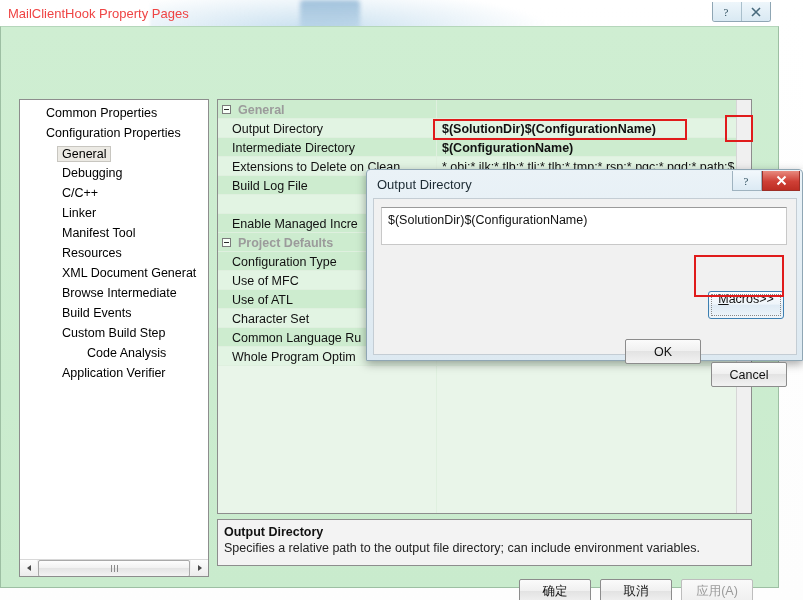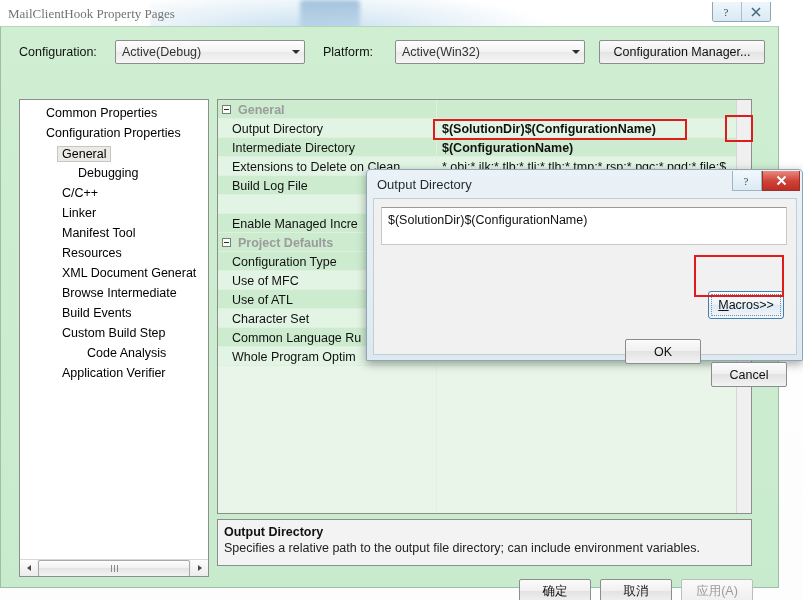--- a/index.html
+++ b/index.html
@@ -28,23 +28,22 @@
   }
   
   #window{
     position:absolute;left:0;top:0;width:783px;height:590px;
   }
   #win-titlebar{
     position:absolute;left:0;top:0;width:783px;height:29px;
     color:#16313b;
   }
   #win-title{
-    position:absolute;left:8px;top:6px;font-size:13px;color:#737373;
+    position:absolute;left:8px;top:6px;font-size:13px;color:#ef4444;
     white-space:nowrap;
-    font-family:Liberation Serif, serif;
   }
   .caption-btns{
     position:absolute;right:12px;top:2px;display:flex;
     border:1px solid #8fa6b4;border-top:none;border-radius:0 0 3px 3px;
     overflow:hidden;background:rgba(255,255,255,.55);
   }
   .cbtn{
     width:28px;height:19px;display:flex;align-items:center;justify-content:center;
     font-size:11px;color:#2a4a5a;
     background:linear-gradient(180deg,#eef6fb 0%,#d9e9f3 100%);
@@ -174,21 +173,21 @@
   }
   #dlg-input{
     position:absolute;left:7px;top:8px;width:406px;height:38px;
     background:#fff;border:1px solid #c8c8c8;border-top-color:#9a9a9a;box-sizing:border-box;
     display:flex;align-items:flex-start;padding:5px 6px;font-size:12.5px;color:#111;
   }
   #macros-btn{
     position:absolute;left:334px;top:92px;width:76px;height:28px;
     background:linear-gradient(180deg,#fbfdff 0%,#eef4fa 47%,#dfeaf4 50%,#eff6fb 100%);
     border:1px solid #3c7fb1;border-radius:3px;box-sizing:border-box;
-    display:flex;align-items:center;justify-content:center;font-size:12.5px;color:#111;
+    display:flex;align-items:flex-start;justify-content:center;font-size:12.5px;color:#111;
     outline:1px dotted #888;outline-offset:-4px;
   }
   #macros-btn u{text-decoration:underline;}
   #ok-btn{position:absolute;left:251px;top:140px;width:76px;height:25px;}
   #cancel-btn{position:absolute;left:337px;top:140px;width:76px;height:25px;margin-top:23px;}
 </style>
 </head>
 <body>
 
 <div id="desktop">
@@ -210,44 +209,27 @@
         <svg width="12" height="12" viewBox="0 0 12 12">
           <path d="M2 2 L10 10 M10 2 L2 10" stroke="#486a7c" stroke-width="1.6" fill="none"></path>
         </svg>
       </div>
     </div>
   </div>
 
   <div id="client">
     <div id="client-inner"></div>
 
-    <div id="config-row">
-      <div class="fld-label" style="left:0;">Configuration:</div>
-      <div class="combo" style="left:96px;width:190px;">
-        <div class="ctext">Active(Debug)</div>
-        <div class="carrow">
-            <div class="tri-down"></div>
-          </div>
-      </div>
-      <div class="fld-label" style="left:304px;">Platform:</div>
-      <div class="combo" style="left:376px;width:190px;">
-        <div class="ctext">Active(Win32)</div>
-        <div class="carrow">
-            <div class="tri-down"></div>
-          </div>
-      </div>
-      <div class="btn" style="position:absolute;left:580px;top:0;width:166px;height:24px;">Configuration Manager...</div>
-    </div>
 
     <div id="treepane">
       <div id="tree-items">
           <div class="tnode" style="top: 6px; left: 26px;"><span>Common Properties</span></div>
           <div class="tnode" style="top: 26px; left: 26px;"><span>Configuration Properties</span></div>
           <div class="tnode sel" style="top: 46px; left: 37px;"><span>General</span></div>
-          <div class="tnode" style="top: 66px; left: 42px; margin-left: 16px;"><span>Debugging</span></div>
+          <div class="tnode" style="top: 66px; left: 42px;"><span>Debugging</span></div>
           <div class="tnode" style="top: 86px; left: 42px;"><span>C/C++</span></div>
           <div class="tnode" style="top: 106px; left: 42px;"><span>Linker</span></div>
           <div class="tnode" style="top: 126px; left: 42px;"><span>Manifest Tool</span></div>
           <div class="tnode" style="top: 146px; left: 42px;"><span>Resources</span></div>
           <div class="tnode" style="top: 166px; left: 42px;"><span>XML Document Generat</span></div>
           <div class="tnode" style="top: 186px; left: 42px;"><span>Browse Intermediate</span></div>
           <div class="tnode" style="top: 206px; left: 42px;"><span>Build Events</span></div>
           <div class="tnode" style="top: 226px; left: 42px;"><span>Custom Build Step</span></div>
           <div class="tnode" style="top: 246px; left: 42px; margin-left: 25px;"><span>Code Analysis</span></div>
           <div class="tnode" style="top: 266px; left: 42px;"><span>Application Verifier</span></div>
@@ -277,21 +259,21 @@
           <div class="grow even">
             <div class="gname">Output Directory</div>
             <div class="gval bold">$(SolutionDir)$(ConfigurationName)</div>
           </div>
           <div class="grow odd">
             <div class="gname">Intermediate Directory</div>
             <div class="gval bold">$(ConfigurationName)</div>
           </div>
           <div class="grow even">
             <div class="gname">Extensions to Delete on Clean</div>
-            <div class="gval">*.obj;*.ilk;*.tlb;*.tli;*.tlh;*.tmp;*.rsp;*.pgc;*.pgd;*.file;$</div>
+            <div class="gval">*.obj;*.ilk;*.tlb;*.tli;*.tlh;*.tmp;*.rsp;*.pgc;*.pgd;*.path;$</div>
           </div>
           <div class="grow odd">
             <div class="gname">Build Log File</div>
             <div class="gval">$(IntDir)\BuildLog.htm</div>
           </div>
           <div class="grow even">
             <div class="gval"></div>
           </div>
           <div class="grow odd">
             <div class="gname">Enable Managed Incre</div>

